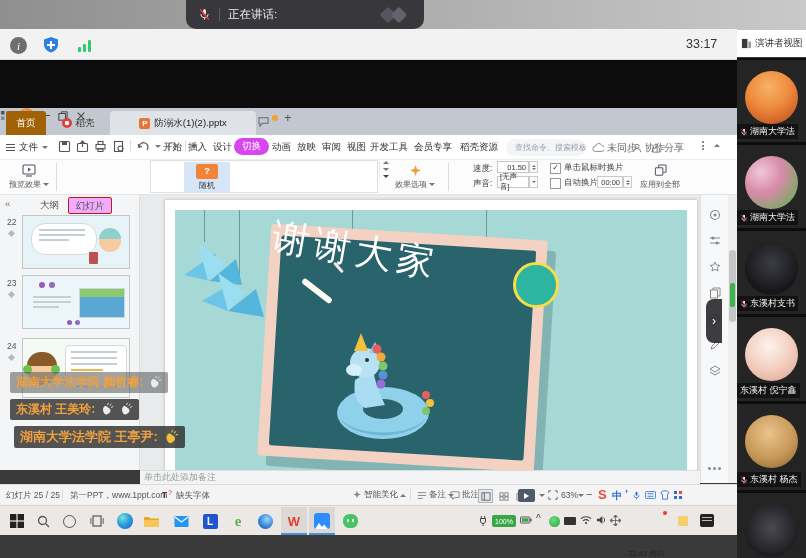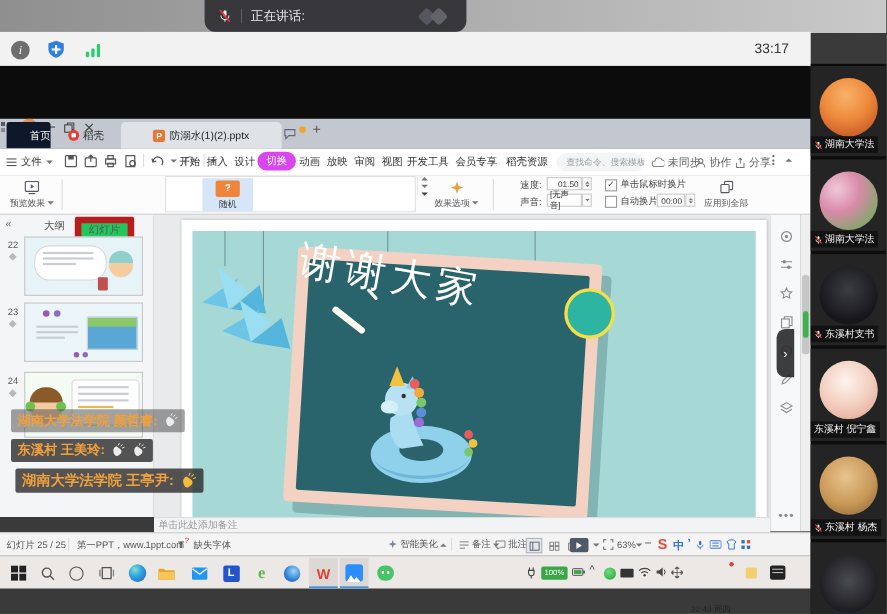--- a/index.html
+++ b/index.html
@@ -30,21 +30,21 @@
           font-family:"Liberation Serif",serif;font-style:italic;font-size:11px;display:flex;align-items:center;justify-content:center;}
   #sig{left:78px;top:40px;display:flex;align-items:flex-end;gap:2px;height:12px;}
   #sig i{display:block;width:3px;background:#2ecc71;border-radius:1px;}
   #timer{left:686px;top:37px;font-size:12.5px;color:#333;}
   #presbtn{left:737px;top:30px;width:69px;height:27px;background:#ffffff;display:flex;align-items:center;gap:3px;
            padding-left:4px;box-sizing:border-box;font-size:9.5px;color:#333;}
   #screenblack{left:0;top:60px;width:737px;height:48px;background:#0c0c0c;}
   
   #tabbar{left:0;top:108px;width:737px;height:27px;background:#c3c8d0;}
   .wtab{position:absolute;top:3px;height:24px;display:flex;align-items:center;justify-content:center;gap:4px;font-size:9.5px;}
-  #tabhome{left:6px;width:40px;background:#0f172a;color:#fff;border-radius:3px 3px 0 0;justify-content:flex-end;}
+  #tabhome{left:6px;width:40px;background:#a16207;color:#fff;border-radius:3px 3px 0 0;}
   #tabdocer{left:50px;width:56px;color:#333;}
   #tabdoc{left:110px;width:146px;background:#dfe2e7;color:#222;border-radius:4px 4px 0 0;padding:0 4px;box-sizing:border-box;}
   .ppt-ic{width:11px;height:11px;border-radius:2px;background:#e67635;color:#fff;font-size:8px;font-weight:bold;
           display:flex;align-items:center;justify-content:center;flex:none;}
   .docer-ic{width:10px;height:10px;border-radius:50%;background:#e33e38;position:relative;flex:none;}
   .docer-ic:after{content:"";position:absolute;left:3px;top:3px;width:4px;height:4px;background:#fff;border-radius:1px;}
   #tabdots{left:272px;top:115px;width:6px;height:6px;border-radius:50%;background:#f0a32f;}
   #newtab{left:284px;top:110px;font-size:13px;color:#555;}
   #winctl{left:638px;top:112px;display:flex;align-items:center;gap:8px;}
   .wavatar{width:15px;height:15px;border-radius:50%;background:radial-gradient(circle at 40% 35%,#f2a45c,#c96a28);}
@@ -80,22 +80,22 @@
   .spin .cd{border-top-width:2.5px;border-left-width:2.5px;border-right-width:2.5px;}
   .spin .cu{border-bottom-width:2.5px;border-left-width:2.5px;border-right-width:2.5px;}
   .cbrow{position:absolute;display:flex;align-items:center;gap:3px;font-size:8.5px;color:#444;}
   .cb{width:9px;height:9px;border:1px solid #999;background:#fff;display:inline-flex;align-items:center;justify-content:center;
       font-size:8px;color:#333;line-height:1;}
   #applybtn{left:638px;top:161px;width:44px;height:32px;display:flex;flex-direction:column;align-items:center;justify-content:center;gap:2px;}
   #applybtn .lb{font-size:8px;color:#555;}
   
   #panel{left:0;top:195px;width:140px;height:275px;background:#f4f5f6;border-right:1px solid #ddd;box-sizing:border-box;}
   #panelhdr{position:absolute;left:0;top:2px;width:100%;height:16px;font-size:9.5px;color:#555;}
-  #ptab2{position:absolute;left:68px;top:0;width:42px;height:15px;background:#22c55e;border:6px solid #b91c1c;border-radius:2px;
-         display:flex;align-items:flex-start;justify-content:center;}
+  #ptab2{position:absolute;left:68px;top:0;width:42px;height:15px;background:#f0abfc;border:1px solid #b91c1c;border-radius:2px;
+         display:flex;align-items:flex-end;justify-content:center;}
   .thumb{position:absolute;left:22px;width:108px;background:#fff;border:1px solid #c6c6c6;box-sizing:border-box;overflow:hidden;}
   .tnum{position:absolute;left:7px;font-size:8.5px;color:#555;}
   .tmark{position:absolute;left:9px;width:5px;height:5px;background:#b8b8b8;transform:rotate(45deg);}
   
   #canvas{left:140px;top:195px;width:560px;height:288px;background:#e9eaec;}
   #page{position:absolute;left:25px;top:5px;width:532px;height:280px;background:#fff;box-shadow:0 0 3px rgba(0,0,0,.25);}
   #teal{position:absolute;left:10px;top:10px;width:512px;height:260px;background:#a6d8d6;overflow:hidden;}
   .string{position:absolute;width:1px;background:rgba(70,100,100,.55);top:0;}
   #board{position:absolute;left:89px;top:22px;width:277px;height:232px;background:#f3d2c4;border-radius:4px;
          transform:rotate(3.5deg);box-shadow:9px 10px 0 rgba(62,116,118,.35);}
@@ -203,20 +203,27 @@
     <rect x="8" y="5" width="2" height="8" fill="#fff"></rect>
       <rect x="5" y="8" width="8" height="2" fill="#fff"></rect>
   </svg>
   <span id="sig" class="abs">
     <i style="height:5px"></i>
       <i style="height:8px"></i>
       <i style="height:12px"></i>
   </span>
   <span id="timer" class="abs">33:17</span>
 
+  <div id="presbtn" class="abs">
+    <svg width="11" height="11" viewBox="0 0 12 12">
+      <rect x="1" y="1" width="6" height="10" fill="#3a3a3a"></rect>
+        <rect x="8" y="4" width="3" height="7" fill="#9a9a9a"></rect>
+    </svg>
+    <span>演讲者视图</span>
+  </div>
 
   <div id="screenblack" class="abs"></div>
 
   <div id="tabbar" class="abs">
     <div id="tabhome" class="wtab">
       <span>首页</span>
     </div>
     <div id="tabdocer" class="wtab">
       <span class="docer-ic"></span>
       <span>稻壳</span>
@@ -315,21 +322,21 @@
     </svg>
     <span>未同步</span>
   </div>
   <div class="mgrp" style="left:632px">
     <svg width="10" height="10" viewBox="0 0 12 12">
       <circle cx="6" cy="4" r="2.4" fill="none" stroke="#777" stroke-width="1.1"></circle>
       <path d="M1.5 11a4.5 4.5 0 0 1 9 0" fill="none" stroke="#777" stroke-width="1.1"></path>
     </svg>
     <span>协作</span>
   </div>
-  <div class="mgrp" style="left:668px">
+  <div class="mgrp" style="left:651px">
     <svg width="10" height="10" viewBox="0 0 12 12">
       <path d="M2 6v5h8V6" fill="none" stroke="#777" stroke-width="1.1"></path>
       <path d="M6 7V1M4 2.8L6 1l2 1.8" fill="none" stroke="#777" stroke-width="1.1"></path>
     </svg>
     <span>分享</span>
   </div>
   <span class="abs vdots" style="left:702px;top:141px">
       <i></i>
       <i></i>
       <i></i>

